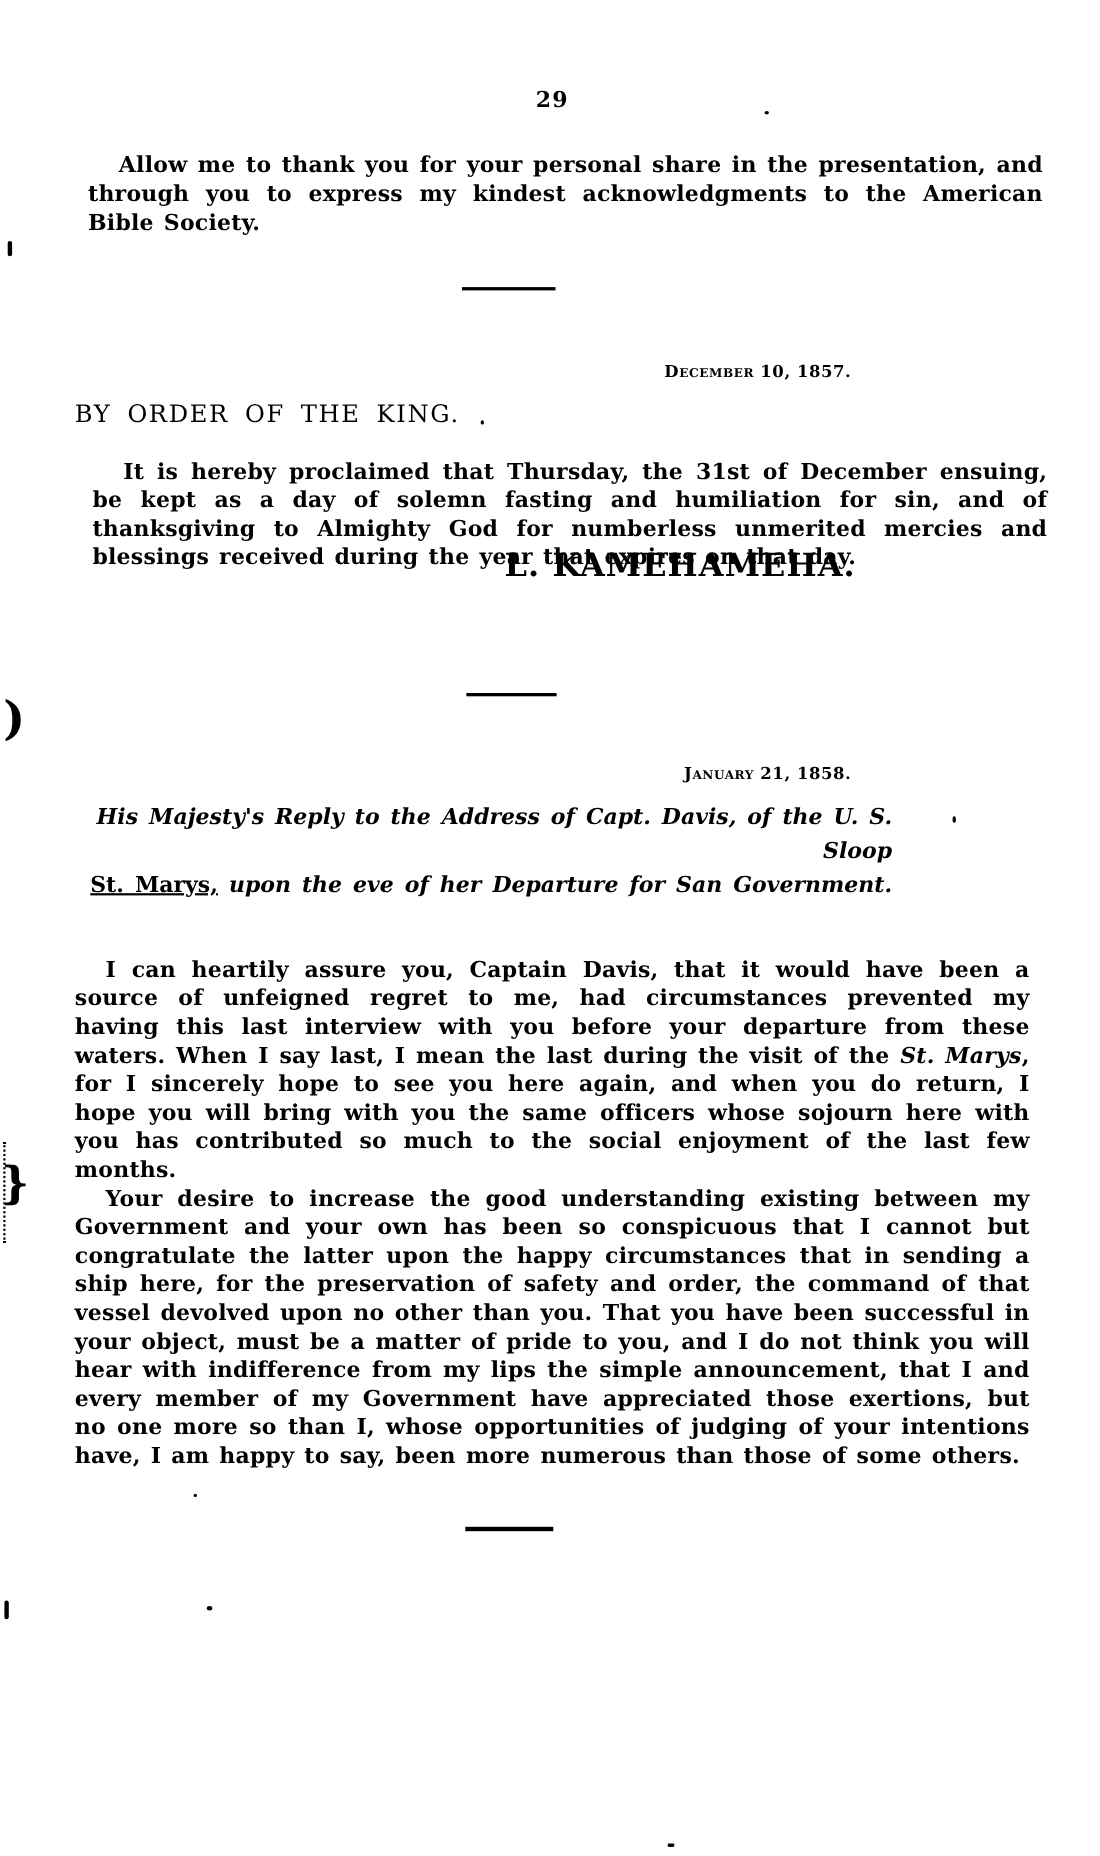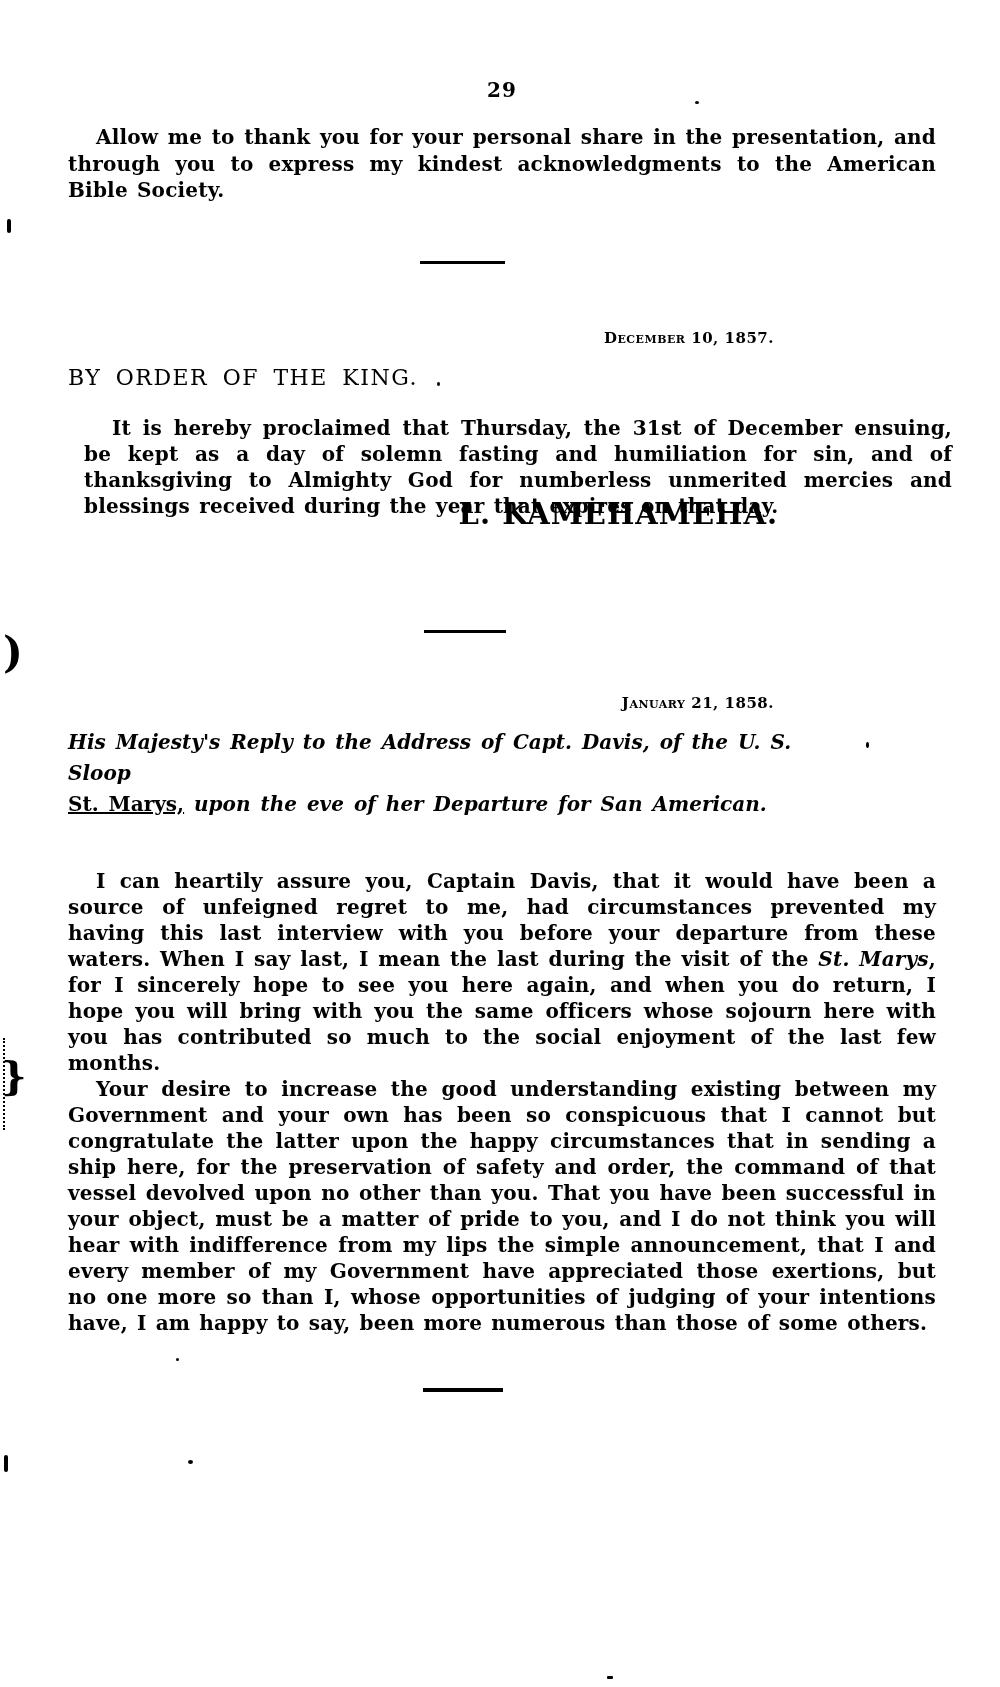--- a/index.html
+++ b/index.html
@@ -60,21 +60,21 @@
     top: 497px;
     text-align: right;
     padding-right: 158px;
     box-sizing: border-box;
     font-size: 29px;
     font-weight: 700;
     letter-spacing: 1px;
   }
   .reply-title {
     top: 727px;
-    text-align: left;
+    text-align: right;
     padding-right: 125px;
     box-sizing: border-box;
     font-size: 20px;
     font-weight: 700;
     font-style: italic;
     line-height: 31px;
     word-spacing: 3px;
   }
   .roman { font-style: normal; text-decoration: underline; }
   .italic { font-style: italic; }
@@ -101,40 +101,40 @@
   .dotted-line {
     position: absolute;
     border-left: 2px dotted #000;
   }
 </style>
 </head>
 <body>
 
 <div class="col page-number">29</div>
 
-<p class="col body-text indent" style="top:124px; margin:0;">Allow me to thank you for your personal share in the presentation, and through you to express my kindest acknowledgments to the American Bible Society.</p>
+<p class="col body-text indent" style="top:124px; margin:12px;">Allow me to thank you for your personal share in the presentation, and through you to express my kindest acknowledgments to the American Bible Society.</p>
 
 <div class="rule" style="left:420px; top:261px; width:85px; height:3px;"></div>
 
 <div class="col date-line" style="top:329px;">December 10, 1857.</div>
 
 <div class="col proc-heading">BY ORDER OF THE KING.</div>
 
 <p class="col body-text indent" style="top:399px; margin:16px; line-height:26px;">It is hereby proclaimed that Thursday, the 31st of December ensuing, be kept as a day of solemn fasting and humiliation for sin, and of thanksgiving to Almighty God for numberless unmerited mercies and blessings received during the year that expires on that day.</p>
 
 <div class="col signature">L. KAMEHAMEHA.</div>
 
 <div class="rule" style="left:424px; top:630px; width:82px; height:3px;"></div>
 
 <div class="col date-line" style="top:694px;">January 21, 1858.</div>
 
 <div class="col reply-title">
   <div>His Majesty's Reply to the Address of Capt. Davis, of the U. S. Sloop</div>
   <div><span class="roman">St. Marys,</span>
-    <span>upon the eve of her Departure for San American.</span></div>
+    <span>upon the eve of her Departure for San Government.</span></div>
 </div>
 
 <div class="col" style="top:831px;margin-top:37px;">
   <p class="body-text indent" style="margin:0; line-height:26px;"><span>I can heartily assure you, Captain Davis, that it would have been a source of unfeigned regret to me, had circumstances prevented my having this last interview with you before your departure from these waters.  When I say last, I mean the last during the visit of the </span><span class="italic">St. Marys</span><span>, for I sincerely hope to see you here again, and when you do return, I hope you will bring with you the same officers whose sojourn here with you has contributed so much to the social enjoyment of the last few months.</span></p>
   <p class="body-text indent" style="margin:0; line-height:26px;">Your desire to increase the good understanding existing between my Government and your own has been so conspicuous that I cannot but congratulate the latter upon the happy circumstances that in sending a ship here, for the preservation of safety and order, the command of that vessel devolved upon no other than you.  That you have been successful in your object, must be a matter of pride to you, and I do not think you will hear with indifference from my lips the simple announcement, that I and every member of my Government have appreciated those exertions, but no one more so than I, whose opportunities of judging of your intentions have, I am happy to say, been more numerous than those of some others.</p>
 </div>
 
 <div class="rule" style="left:423px; top:1388px; width:80px; height:4px;"></div>
 
 <div class="margin-mark" style="left:7px; top:219px; width:4px; height:14px; border-radius:2px;"></div>

